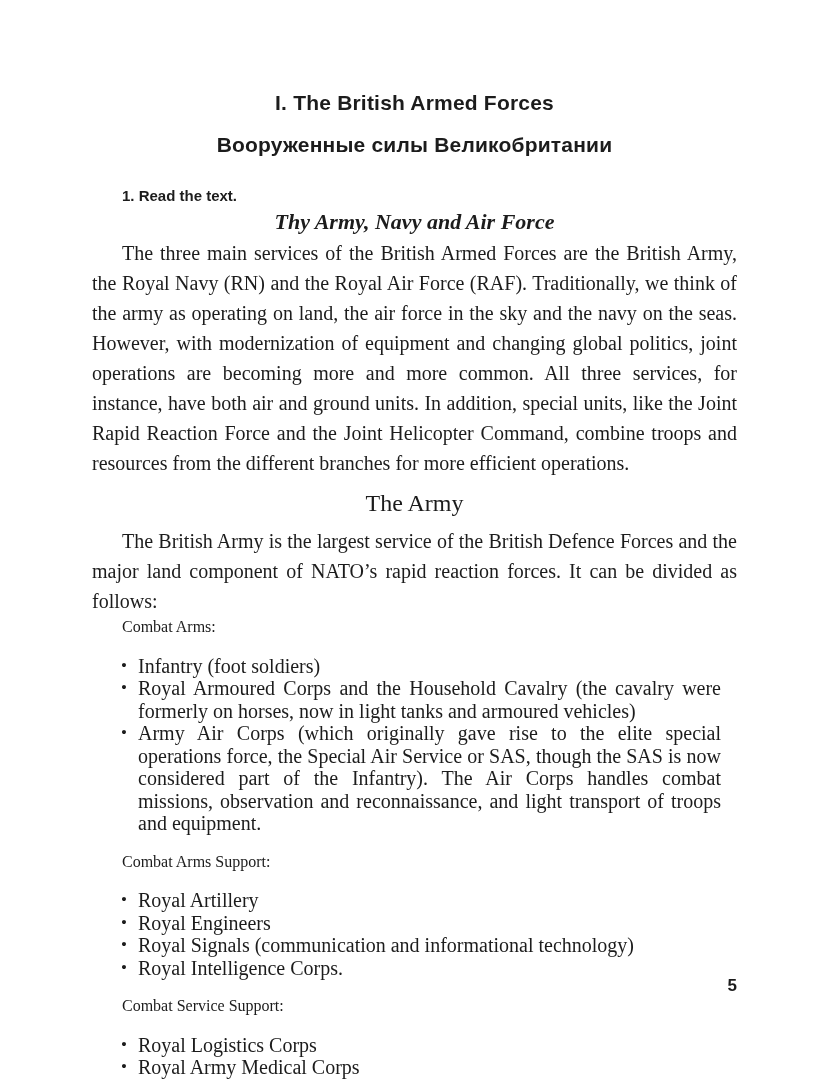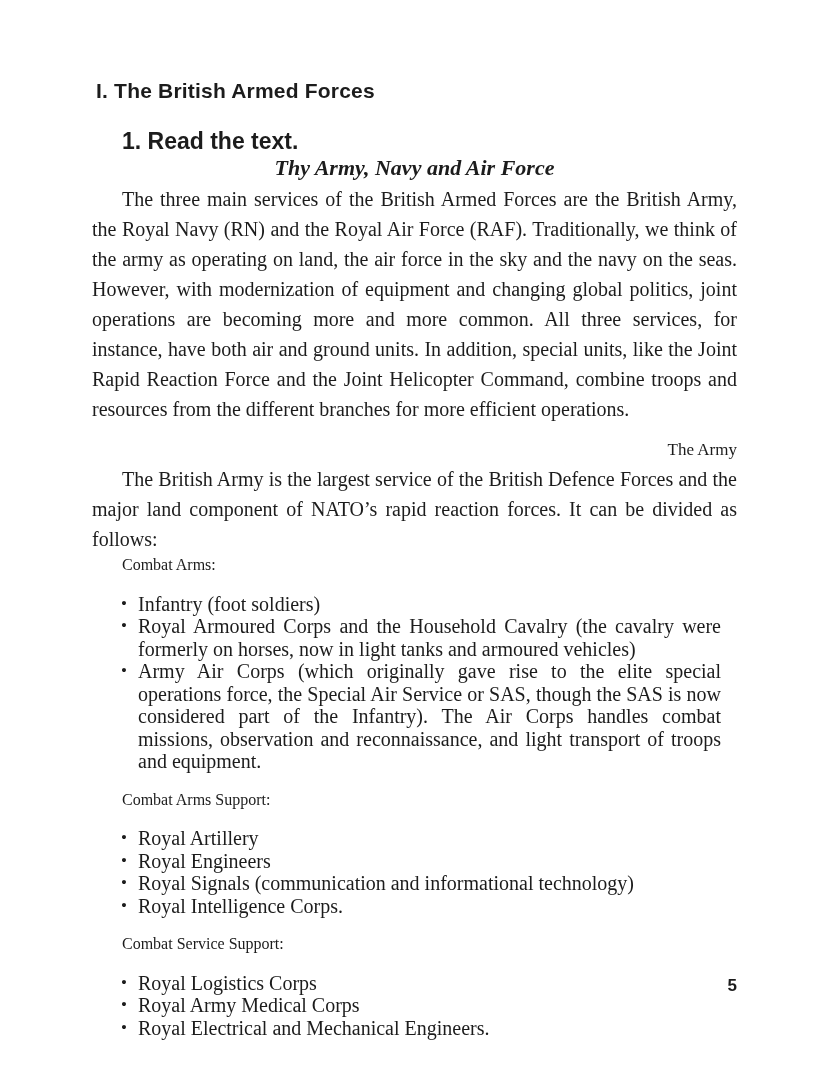--- a/index.html
+++ b/index.html
@@ -20,29 +20,30 @@
     left: 92px;
     top: 74px;
     width: 645px;
   }
 
   .chapter-title {
     font-family: "Liberation Sans", sans-serif;
     font-weight: bold;
     font-size: 21px;
     line-height: 26px;
+    text-align: center;
     letter-spacing: 0.2px;
-    margin: 4px;
+    margin: 16px;
   }
   .chapter-title.ru { margin-top: 12px; }
 
   .exercise {
     font-family: "Liberation Sans", sans-serif;
     font-weight: bold;
-    font-size: 23px;
+    font-size: 15px;
     line-height: 23px;
     margin: 26px 0 0 0;
     padding-left: 30px;
   }
 
   .reading-title {
     font-size: 22px;
     line-height: 24px;
     font-weight: bold;
     font-style: italic;
@@ -53,25 +54,25 @@
   p.body-par {
     font-size: 20px;
     line-height: 30px;
     text-align: justify;
     text-indent: 30px;
     margin: 0;
   }
   p.intro { margin-top: 4px; }
 
   .army-heading {
-    font-size: 17px;
+    font-size: 24px;
     line-height: 23px;
     font-weight: normal;
-    text-align: right;
-    margin: 14px 0 3px 0;
+    text-align: center;
+    margin: 14px 0 11px 0;
   }
 
   .group-label {
     font-size: 16px;
     line-height: 22.5px;
     padding-left: 30px;
   }
 
   ul.bullets {
     margin: 16px;
@@ -103,20 +104,21 @@
   }
 </style>
 </head>
 <body>
 
 <div class="page" style="color: rgb(28, 28, 28); background: rgb(255, 255, 255);">
   <div class="content">
 
     <h1 class="chapter-title en">I. The British Armed Forces</h1>
 
+    <h2 class="chapter-title ru">Вооруженные силы Великобритании</h2>
 
     <div class="exercise">1. Read the text.</div>
 
     <div class="reading-title">Thy Army, Navy and Air Force</div>
 
     <p class="body-par intro">The three main services of the British Armed Forces are the British Army, the Royal Navy (RN) and the Royal Air Force (RAF). Traditionally, we think of the army as operating on land, the air force in the sky and the navy on the seas. However, with modernization of equipment and changing global politics, joint operations are becoming more and more common. All three services, for instance, have both air and ground units. In addition, special units, like the Joint Rapid Reaction Force and the Joint Helicopter Command, combine troops and resources from the different branches for more efficient operations.</p>
 
     <div class="army-heading">The Army</div>
 
     <p class="body-par">The British Army is the largest service of the British Defence Forces and the major land component of NATO’s rapid reaction forces. It can be divided as follows:</p>

